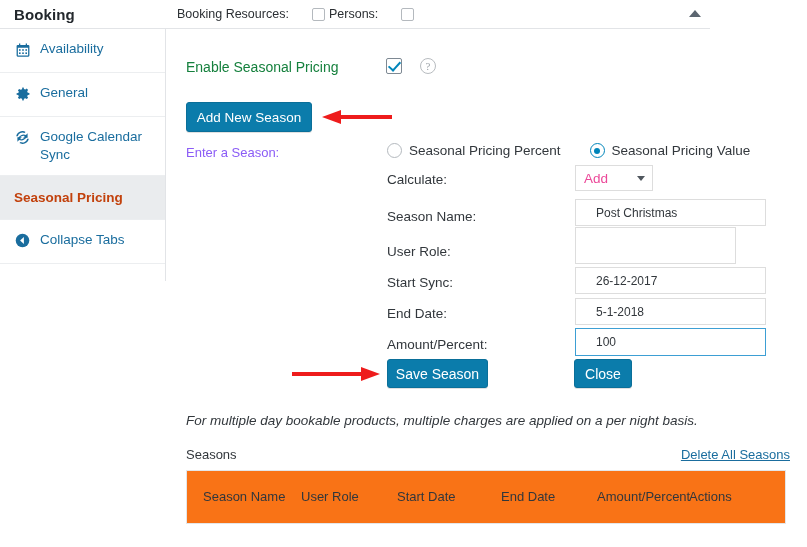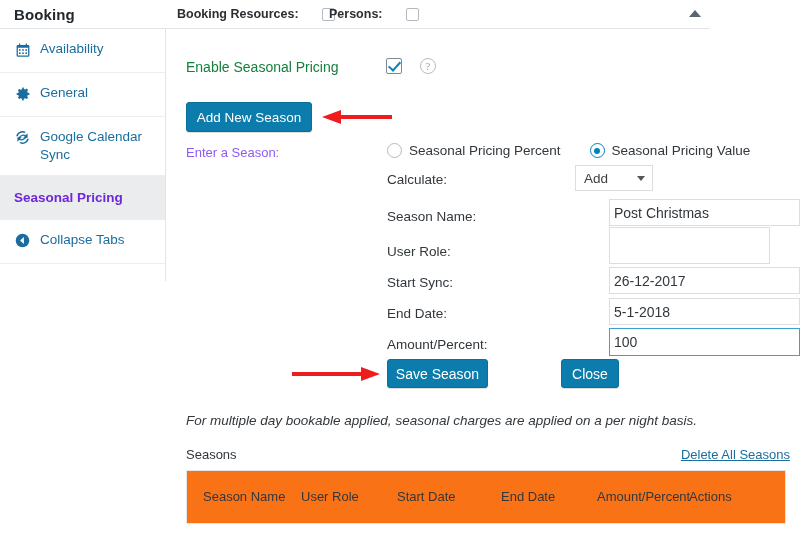--- a/index.html
+++ b/index.html
@@ -31,21 +31,21 @@
     left: 14px; top: 6px;
     font-size: 15px;
     font-weight: bold;
     color: #23282d;
     letter-spacing: .1px;
   }
   .topbar-field {
     position: absolute;
     top: 7px;
     font-size: 12.5px;
-    font-weight: bold;
+    font-weight: normal;
     color: #2b2f33;
     display: flex;
     align-items: center;
     gap: 23px;
   }
   .tf-resources { left: 177px; }
   .tf-persons  { left: 329px; }
   .cb-empty {
     display: inline-block;
     width: 13px; height: 13px;
@@ -90,21 +90,21 @@
     width: 17px; height: 17px;
     color: #1a6d9e;
     display: inline-flex;
     align-items: center;
     justify-content: center;
     margin-top: 1px;
   }
   .side-item .ico svg { display: block; }
   .side-item.active {
     background: #eaecee;
-    color: #6d28d9;
+    color: #c2410c;
     font-weight: bold;
     font-size: 13.5px;
     padding-left: 14px;
     align-items: center;
   }
   .side-label { display: inline; }
 
   
   .main {
     position: absolute;
@@ -171,21 +171,21 @@
     width: 126px; height: 30px;
     font-size: 13.5px;
   }
   .btn-save {
     position: absolute;
     left: 220px; top: 330px;
     width: 101px; height: 29px;
   }
   .btn-close {
     position: absolute;
-    left: 394px; top: 330px;
+    left: 407px; top: 330px;
     width: 58px; height: 29px;
   }
 
   
   .arrow {
     position: absolute;
     height: 14px;
   }
   .arrow .shaft {
     position: absolute;
@@ -255,35 +255,34 @@
     position: absolute;
     left: 220px;
     font-size: 13.5px;
     color: #32373c;
   }
   .finput {
     position: absolute;
     background: #fff;
     border: 1px solid #ddd;
     font-family: "Liberation Sans", sans-serif;
-    font-size: 14px;
-    color: #32373c;
-    padding: 0 4px;
+    font-size: 12px;
+    color: #32373c;
+    padding: 0 20px;
     outline: none;
-    margin-left: 34px;
   }
   .finput.focus { border: 1.5px solid #3d9fd4; }
 
   select.fselect {
     position: absolute;
     background: #fff;
     border: 1px solid #ddd;
     font-family: "Liberation Sans", sans-serif;
     font-size: 13.5px;
-    color: #404040;
+    color: #ec4899;
     padding: 0 4px 0 8px;
     height: 26px;
     -webkit-appearance: none;
     appearance: none;
     outline: none;
   }
   .sel-wrap {
     position: absolute;
     left: 408px; top: 136px;
     width: 78px; height: 26px;
@@ -471,21 +470,21 @@
     <div class="flabel" style="top:308px;">Amount/Percent:</div>
     <input class="finput focus" style="left: 408px; top: 299px; width: 191px; height: 28px;" value="100">
 
     <div class="arrow arrow-save">
       <span class="shaft"></span>
         <span class="head"></span>
     </div>
     <div class="btn btn-save">Save Season</div>
     <div class="btn btn-close">Close</div>
 
-    <div class="note">For multiple day bookable applied, seasonal charges are applied on a per night basis.</div>
+    <div class="note">For multiple day bookable products, multiple charges are applied on a per night basis.</div>
 
     <div class="seasons-lbl">Seasons</div>
     <div class="delete-all">Delete All Seasons</div>
 
     <div class="tbl">
       <div class="tbl-head">
         <div class="th c0">Season Name</div>
         <div class="th c1">User Role</div>
         <div class="th c2">Start Date</div>
         <div class="th c3">End Date</div>

